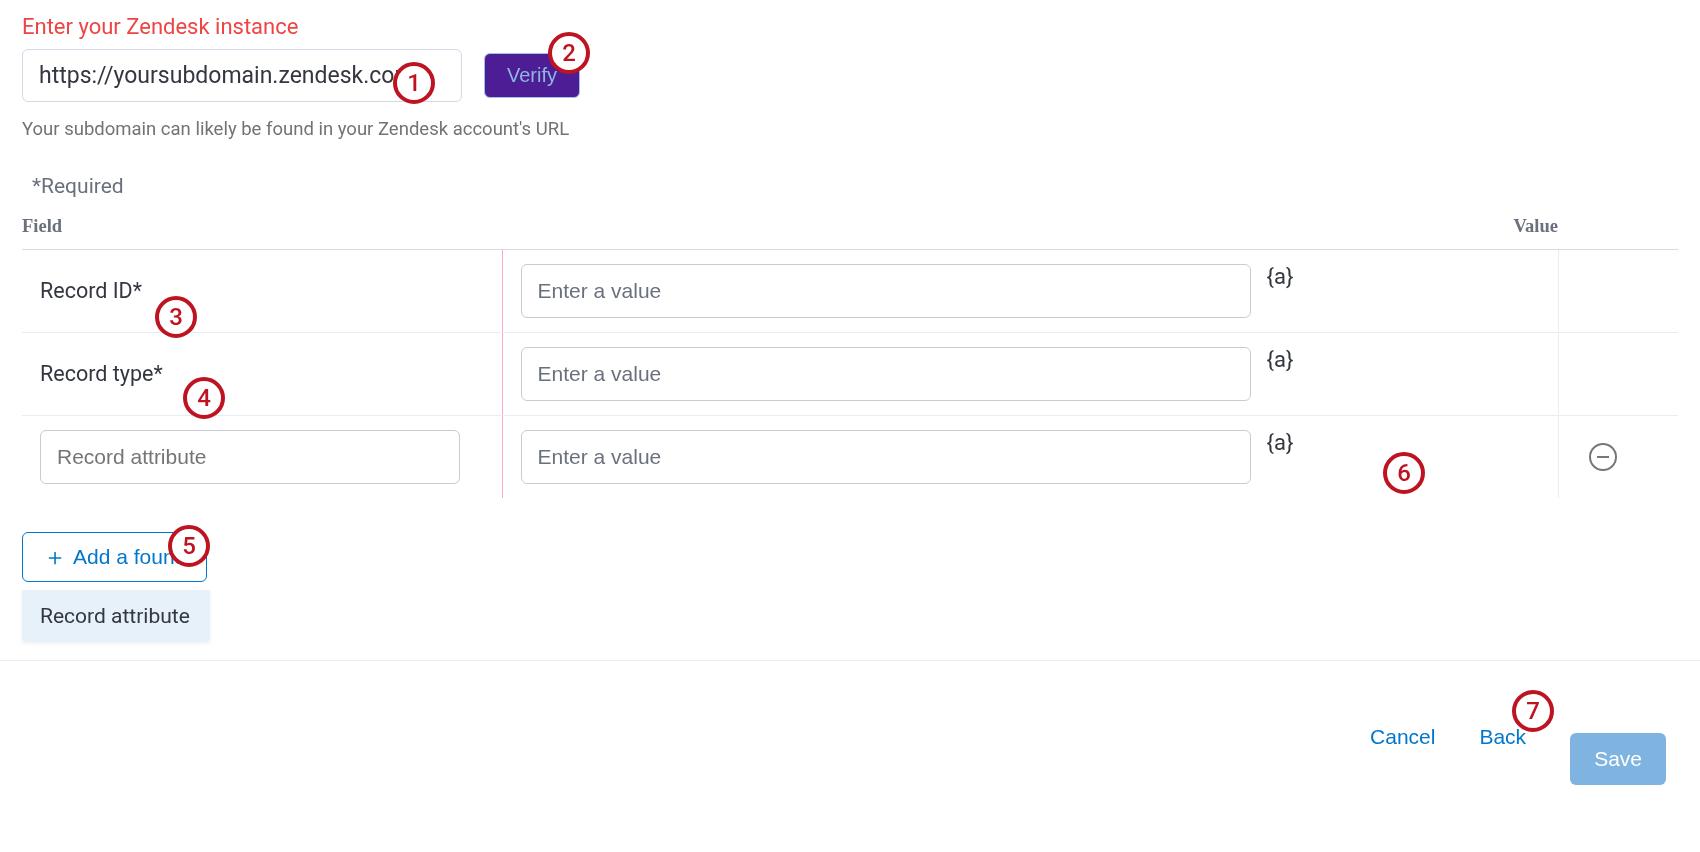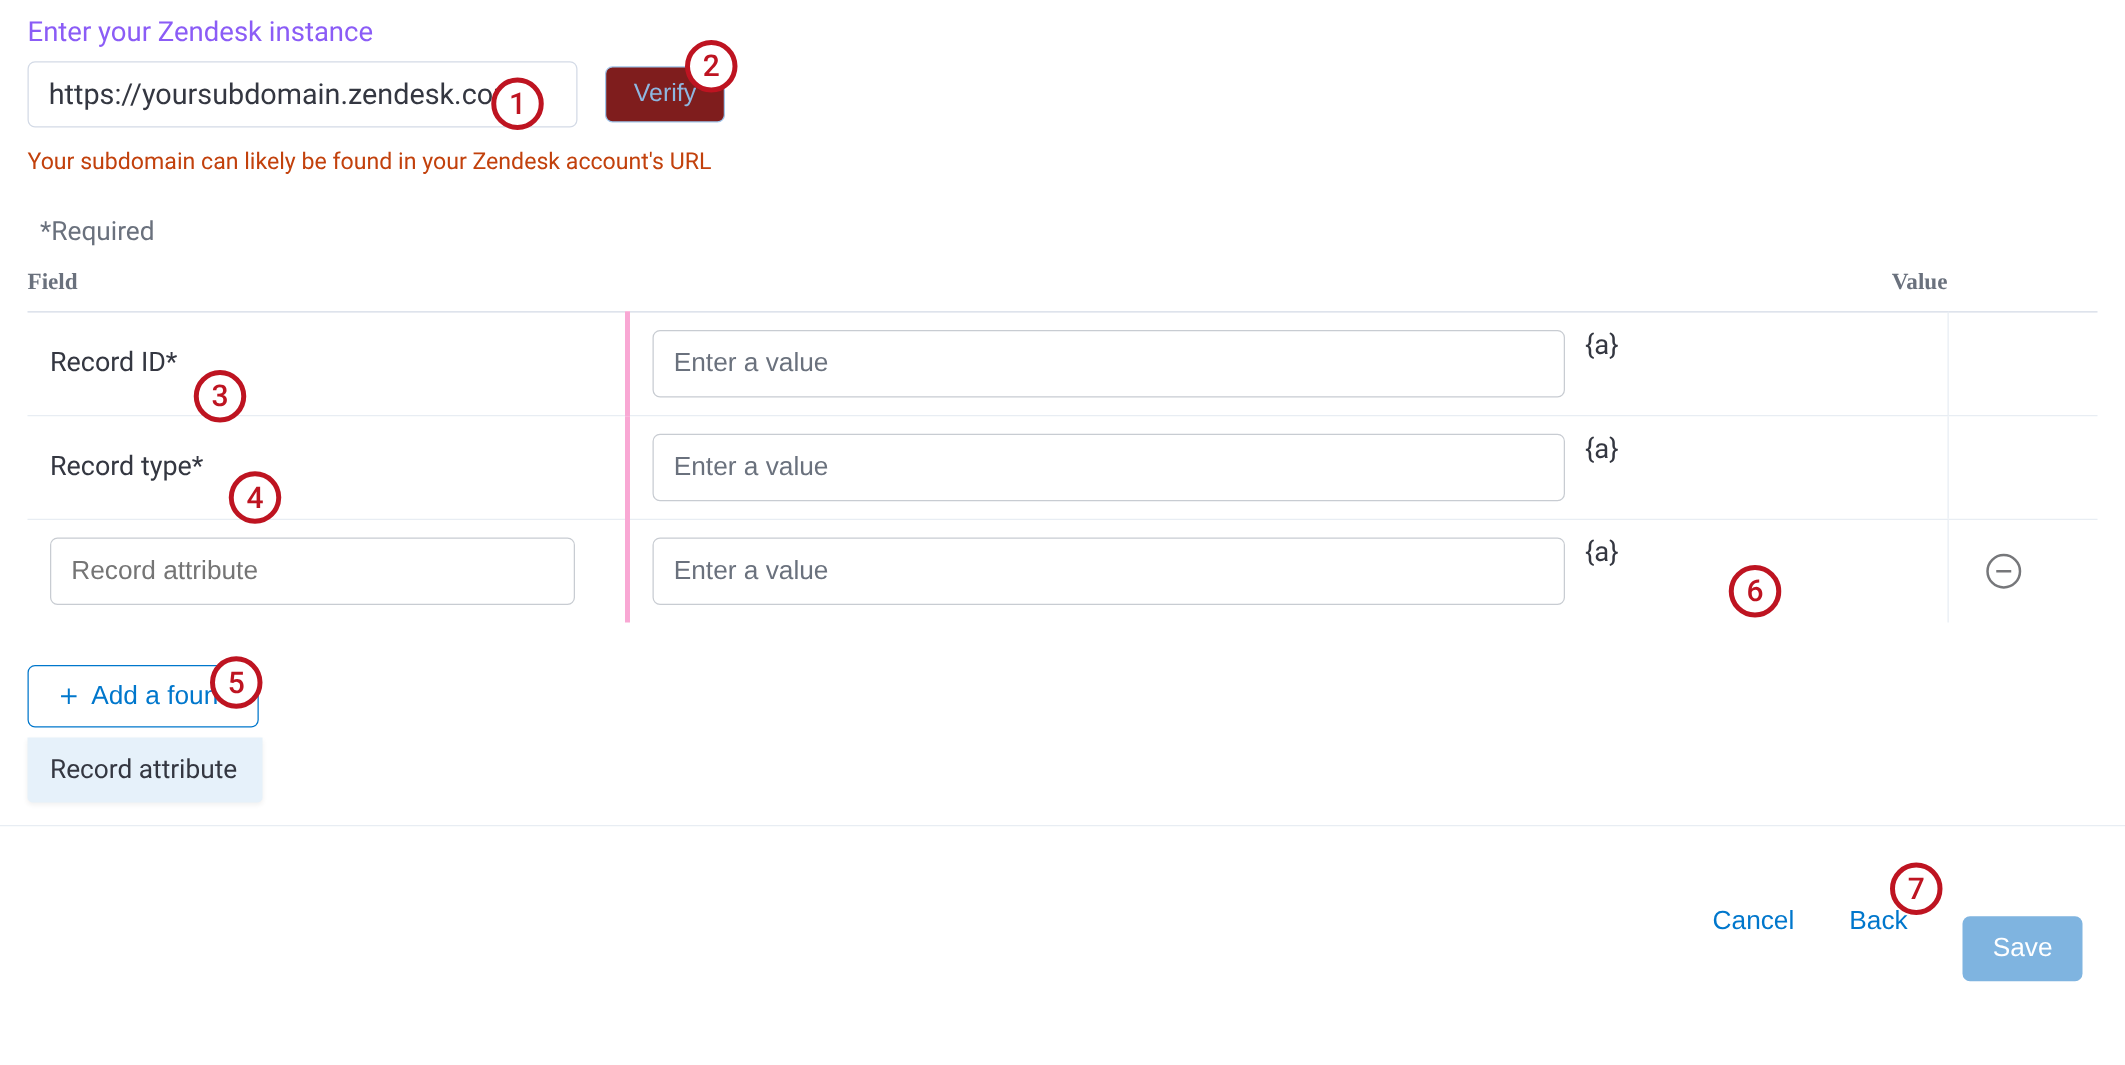--- a/index.html
+++ b/index.html
@@ -11,49 +11,49 @@
       font-family: -apple-system, BlinkMacSystemFont, "Segoe UI", Roboto, Helvetica, Arial, sans-serif;
       background: #fff;
       color: #343741;
       width: 1700px;
       height: 852px;
     }
     .outer {
       padding: 8px 22px 0 22px;
     }
     .label-top {
-      color: #8b5cf6;
+      color: #ef4444;
       font-size: 22px;
       margin: 6px 0 10px 0;
     }
     .url-row {
       display: flex;
       align-items: center;
       gap: 22px;
     }
     .url-box {
       border: 1px solid #d3dae6;
       border-radius: 6px;
       padding: 12px 16px;
       font-size: 23px;
       color: #343741;
       min-width: 440px;
       background: #fff;
     }
     .verify-btn {
       border: 1px solid #9fc3e8;
       color: #8eb7e0;
-      background: #7f1d1d;
+      background: #4c1d95;
       border-radius: 6px;
       padding: 10px 22px;
       font-size: 20px;
       cursor: pointer;
     }
     .sub-hint {
-      color: #c2410c;
+      color: #737373;
       font-size: 18.5px;
       line-height: 1.5;
       margin-top: 14px;
     }
     .required-label {
       color: #6a717d;
       font-size: 21px;
       margin: 30px 0 18px 10px;
     }
     .table {
@@ -78,21 +78,21 @@
       vertical-align: middle;
     }
     .row.last td {
       border-bottom: none;
     }
     .col-field {
       width: 480px;
       padding-left: 18px;
       font-size: 21.5px;
       color: #343741;
-      border-right: 4px solid #f9a8d4;
+      border-right: 1px solid #f9a8d4;
     }
     .col-value {
       padding-left: 18px;
     }
     .col-remove {
       width: 120px;
       border-left: 1px solid #e8edf3;
       text-align: left;
       padding-left: 30px;
     }

